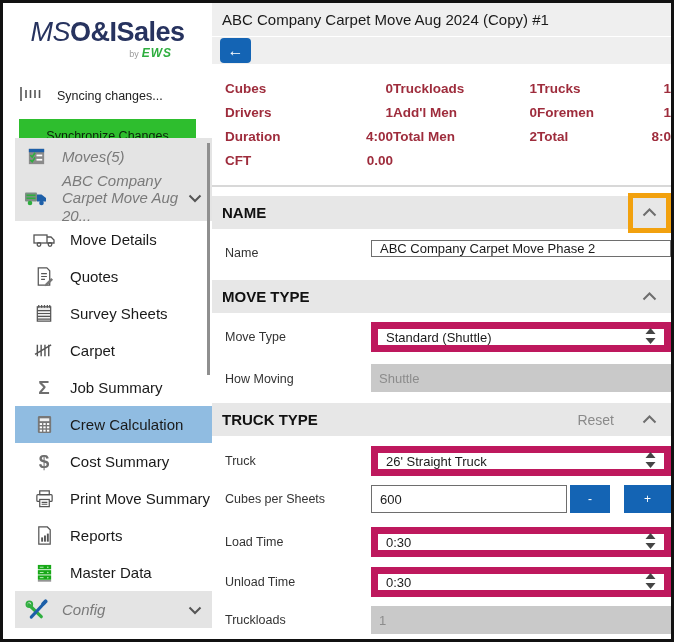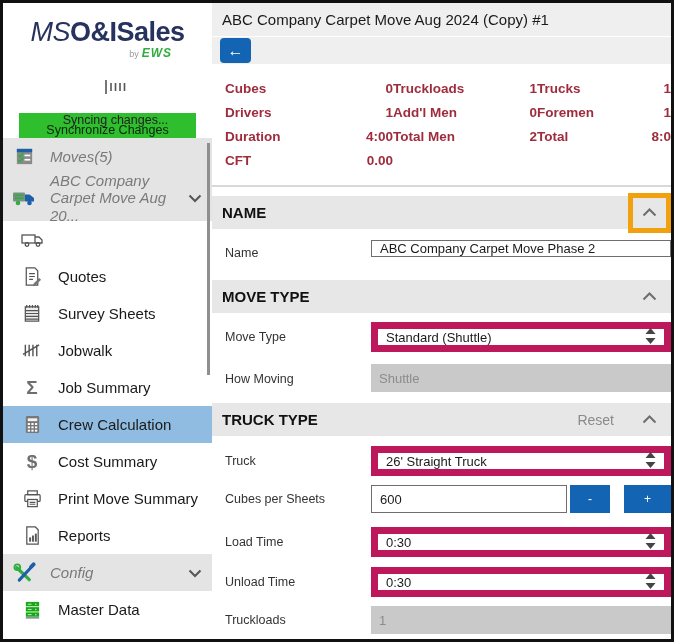--- a/index.html
+++ b/index.html
@@ -10,26 +10,26 @@
 
   
   .sidebar { position:absolute; left:0; top:0; width:209px; height:636px; background:#fff; }
   .logo { text-align:center; padding-top:16px; line-height:1; }
   .logo-main { font-size:27px; color:#27335F; letter-spacing:-0.5px; }
   .logo-ms { font-style:italic; font-weight:400; }
   .logo-rest { font-weight:700; }
   .logo-sub { text-align:right; padding-right:40px; font-size:10px; margin-top:1px; }
   .logo-by { color:#9a9a9a; font-size:9px; }
   .logo-ews { color:#2FAE3F; font-weight:700; font-size:12px; font-style:italic; letter-spacing:1px; }
-  .sync-row { display:flex; align-items:center; gap:14px; padding:0 0 0 16px; margin-top:20px; height:22px;flex-direction:column; }
+  .sync-row { display:flex; align-items:center; gap:14px; padding:0 0 0 16px; margin-top:26px; height:22px; }
   .sync-row .txt { font-size:12.5px; color:#222; }
   .sync-btn { display:block; width:177px; margin:12px auto 0 auto; height:33px; background:#2EBE2E;
               border:none; color:#0b230b; font-size:12.5px; font-family:inherit; cursor:pointer; }
   .nav { position:absolute; left:0; top:135px; width:209px; }
-  .nav-row { display:flex; align-items:center; height:37px; cursor:pointer; }
+  .nav-row { display:flex; align-items:center; height:37px; cursor:pointer;margin-left:12px; }
   .nav-row .ic { width:26px; display:flex; justify-content:center; flex:none; }
   .nav-group { background:#E4E4E4; padding-left:8px; }
   .nav-group .lbl { font-style:italic; color:#7a7a7a; font-size:15px; }
   .nav-sub { padding-left:16px; }
   .nav-sub .lbl { color:#1a1a1a; font-size:15px; }
   .lbl { margin-left:13px; flex:1; line-height:1.15; }
   .nav-chev { margin-right:10px; flex:none; }
   .row-tall { height:46px; align-items:center; }
   .row-selected { background:#90BCE1; }
   .glyph-ic { font-size:19px; color:#6e6e6e; font-weight:700; line-height:1; }
@@ -132,20 +132,21 @@
 
       <div class="nav-row nav-sub">
         <span class="ic">
           <svg width="24" height="18" viewBox="0 0 24 18" fill="none" stroke="#555" stroke-width="1.3">
               <rect x="2" y="4" width="13" height="8"></rect>
               <path d="M15 6 h4 l3 3 v3 h-7"></path>
               <circle cx="7" cy="13.5" r="1.8"></circle>
               <circle cx="18" cy="13.5" r="1.8"></circle>
             </svg>
         </span>
+        <span class="lbl">Move Details</span>
       </div>
 
       <div class="nav-row nav-sub">
         <span class="ic">
           <svg width="20" height="21" viewBox="0 0 20 22" fill="none" stroke="#555" stroke-width="1.3">
               <path d="M4 2 h9 l3 3 v15 h-12 z"></path>
               <path d="M7 8 h6 M7 11 h6 M7 14 h4"></path>
               <path d="M11.5 18.5 l6-6 2 2 -6 6 -2.6 .6 z" fill="#777" stroke="none"></path>
             </svg>
         </span>
@@ -162,21 +163,21 @@
         </span>
         <span class="lbl">Survey Sheets</span>
       </div>
 
       <div class="nav-row nav-sub">
         <span class="ic">
           <svg width="22" height="19" viewBox="0 0 22 20" stroke="#555" stroke-width="1.5">
               <path d="M4 4 v12 M8 4 v12 M12 4 v12 M16 4 v12 M1.5 14 L18.5 4" fill="none"></path>
             </svg>
         </span>
-        <span class="lbl">Jobwalk</span>
+        <span class="lbl">Carpet</span>
       </div>
 
       <div class="nav-row nav-sub">
         <span class="ic glyph-ic">Σ</span>
         <span class="lbl">Job Summary</span>
       </div>
 
       <div class="nav-row nav-sub row-selected">
         <span class="ic">
           <svg width="19" height="21" viewBox="0 0 20 22">
@@ -222,56 +223,56 @@
               <g fill="#555" stroke="none">
                 <rect x="6.5" y="13" width="2" height="4.5"></rect>
                 <rect x="9.5" y="11" width="2" height="6.5"></rect>
                 <rect x="12.5" y="9" width="2" height="8.5"></rect>
               </g>
             </svg>
         </span>
         <span class="lbl">Reports</span>
       </div>
 
-      <div class="nav-row nav-group">
-        <span class="ic">
-          <svg width="23" height="21" viewBox="0 0 24 22">
-              <path d="M4 6 L17 18.5" stroke="#2FAE3F" stroke-width="3.4" stroke-linecap="round"></path>
-              <circle cx="4.5" cy="5.5" r="3" fill="none" stroke="#2FAE3F" stroke-width="2"></circle>
-              <path d="M20.5 4 L6.5 19" stroke="#1d5fa8" stroke-width="3.2" stroke-linecap="round"></path>
-              <path d="M21.5 2.5 l-2.5 2.5" stroke="#1d5fa8" stroke-width="4" stroke-linecap="round"></path>
-            </svg>
-        </span>
-        <span class="lbl">Config</span>
-        <span class="nav-chev">
-          <svg width="14" height="9" viewBox="0 0 14 9">
-              <path d="M1.5 1.5 L7 7 L12.5 1.5" fill="none" stroke="#555" stroke-width="2"></path>
-            </svg>
-        </span>
-      </div>
-
       <div class="nav-row nav-sub">
         <span class="ic">
           <svg width="19" height="20" viewBox="0 0 20 20">
               <rect x="3" y="1.5" width="14" height="4.6" fill="#17a817"></rect>
               <rect x="3" y="7" width="14" height="4.6" fill="#17a817"></rect>
               <rect x="3" y="12.5" width="14" height="4.6" fill="#17a817"></rect>
               <g fill="#bff5bf">
                 <rect x="5" y="3.4" width="4" height="1"></rect>
                 <rect x="5" y="8.9" width="4" height="1"></rect>
                 <rect x="5" y="14.4" width="4" height="1"></rect>
                 <circle cx="13.5" cy="3.9" r="0.8"></circle>
                 <circle cx="13.5" cy="9.4" r="0.8"></circle>
                 <circle cx="13.5" cy="14.9" r="0.8"></circle>
               </g>
               <rect x="3" y="17.6" width="14" height="1.4" fill="#777"></rect>
             </svg>
         </span>
         <span class="lbl">Master Data</span>
       </div>
+
+      <div class="nav-row nav-group">
+        <span class="ic">
+          <svg width="23" height="21" viewBox="0 0 24 22">
+              <path d="M4 6 L17 18.5" stroke="#2FAE3F" stroke-width="3.4" stroke-linecap="round"></path>
+              <circle cx="4.5" cy="5.5" r="3" fill="none" stroke="#2FAE3F" stroke-width="2"></circle>
+              <path d="M20.5 4 L6.5 19" stroke="#1d5fa8" stroke-width="3.2" stroke-linecap="round"></path>
+              <path d="M21.5 2.5 l-2.5 2.5" stroke="#1d5fa8" stroke-width="4" stroke-linecap="round"></path>
+            </svg>
+        </span>
+        <span class="lbl">Config</span>
+        <span class="nav-chev">
+          <svg width="14" height="9" viewBox="0 0 14 9">
+              <path d="M1.5 1.5 L7 7 L12.5 1.5" fill="none" stroke="#555" stroke-width="2"></path>
+            </svg>
+        </span>
+      </div>
     </div>
 
     <div class="sb-scroll"></div>
   </div>
 
   <div class="main">
 
     <div class="title-bar">
       <span>ABC Company Carpet Move Aug 2024 (Copy) #1</span>
     </div>

